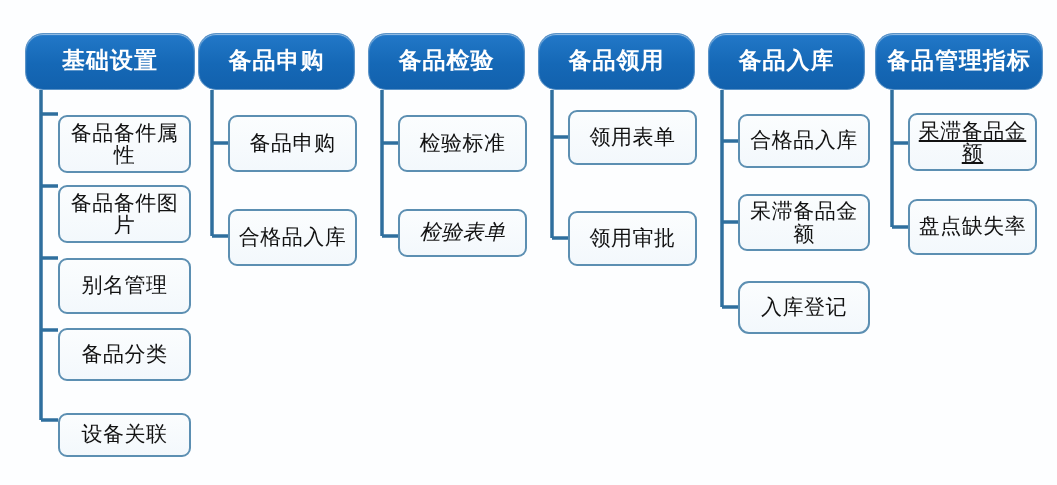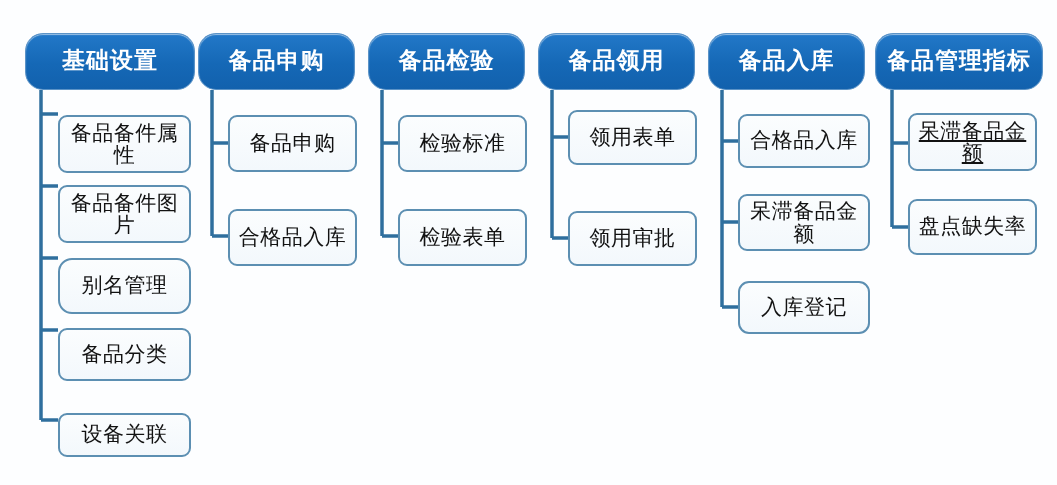--- a/index.html
+++ b/index.html
@@ -136,41 +136,41 @@
     </g>
   </svg>
 
   <div class="column">
     <div class="header-node" style="left:25px; top:33px; width:170px; height:57px;">基础设置</div>
 
     <div class="child-node two-line" style="left:58px; top:115px; width:133px; height:58px;">备品备件属性</div>
 
     <div class="child-node two-line" style="left:58px; top:185px; width:133px; height:58px;">备品备件图片</div>
 
-    <div class="child-node" style="left:58px; top:258px; width:133px; height:56px;border-radius:14px;">别名管理</div>
+    <div class="child-node" style="left:58px; top:258px; width:133px; height:56px;">别名管理</div>
 
     <div class="child-node" style="left:58px; top:328px; width:133px; height:53px;">备品分类</div>
 
     <div class="child-node" style="left:58px; top:413px; width:133px; height:44px;">设备关联</div>
   </div>
 
   <div class="column">
     <div class="header-node" style="left:198px; top:33px; width:157px; height:57px;">备品申购</div>
 
     <div class="child-node" style="left:228px; top:115px; width:129px; height:57px;">备品申购</div>
 
     <div class="child-node" style="left:228px; top:209px; width:129px; height:57px;">合格品入库</div>
   </div>
 
   <div class="column">
     <div class="header-node" style="left:368px; top:33px; width:157px; height:57px;">备品检验</div>
 
     <div class="child-node" style="left:398px; top:115px; width:129px; height:57px;">检验标准</div>
 
-    <div class="child-node" style="left:398px; top:209px; width:129px; height:57px;">检验表单</div>
+    <div class="child-node" style="left:398px; top:209px; width:129px; height:48px;font-style:italic;">检验表单</div>
   </div>
 
   <div class="column">
     <div class="header-node" style="left:538px; top:33px; width:157px; height:57px;">备品领用</div>
 
     <div class="child-node" style="left:568px; top:110px; width:129px; height:55px;">领用表单</div>
 
     <div class="child-node" style="left:568px; top:211px; width:129px; height:55px;">领用审批</div>
   </div>
 

